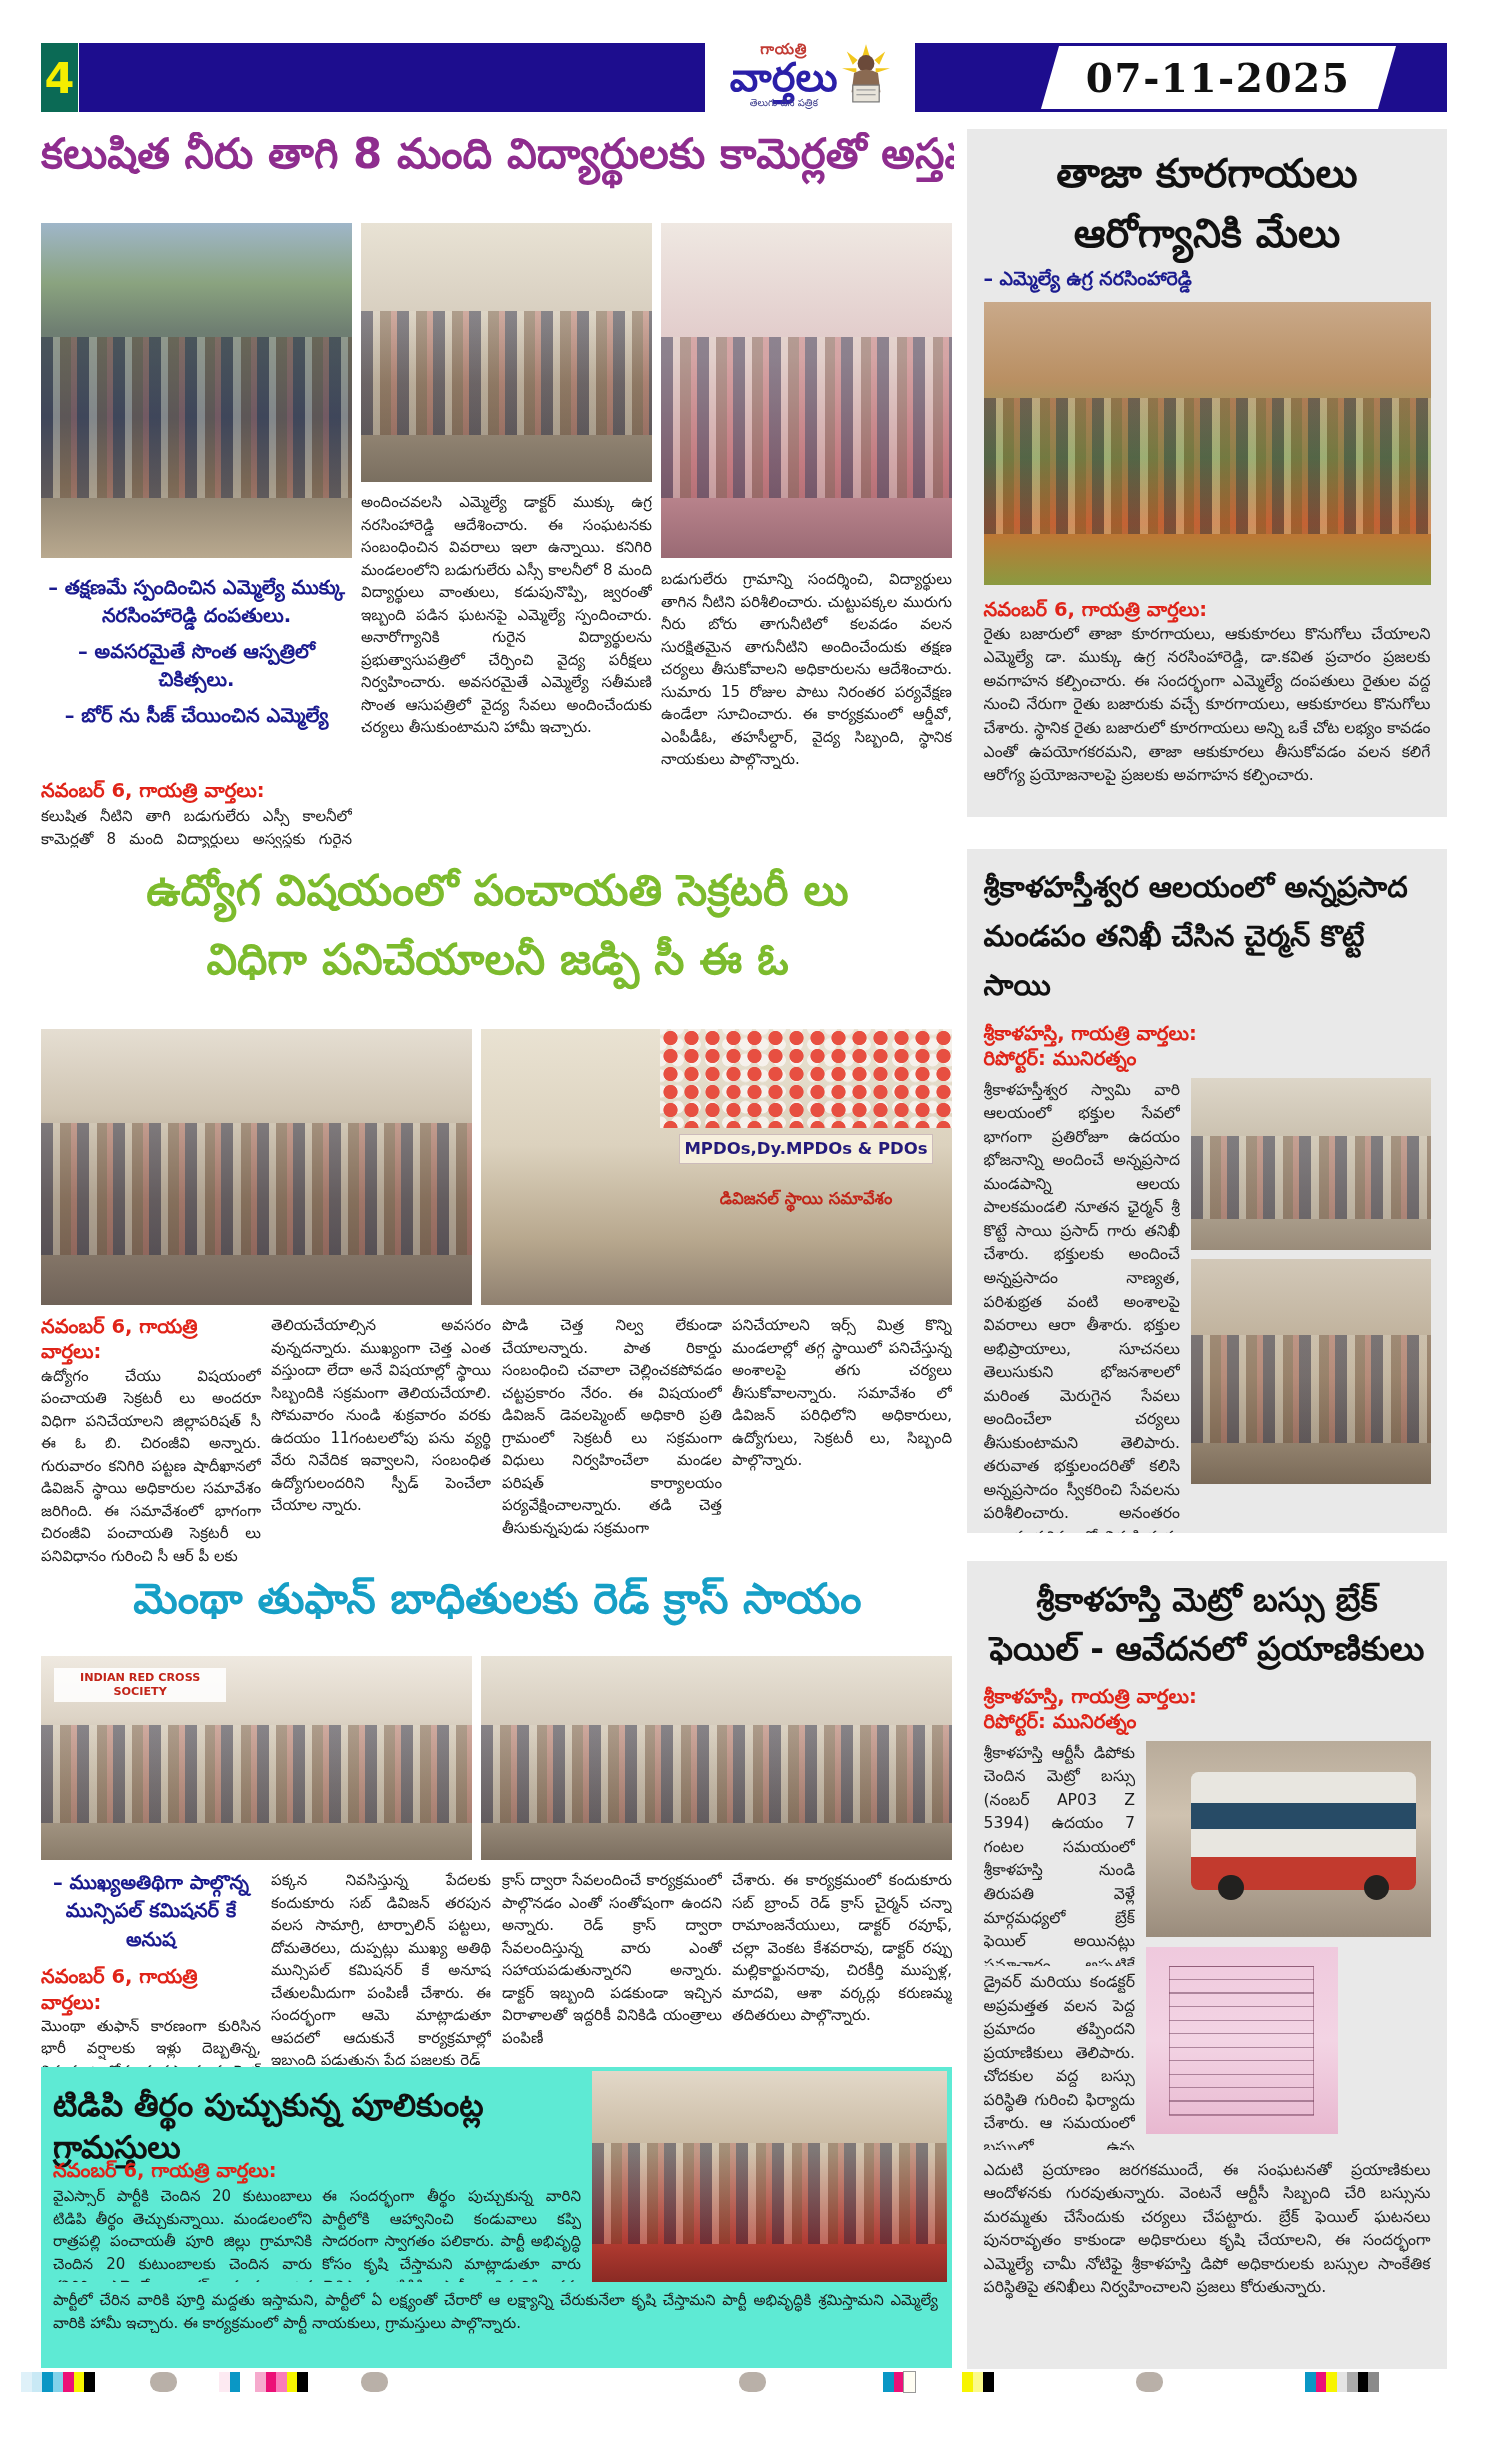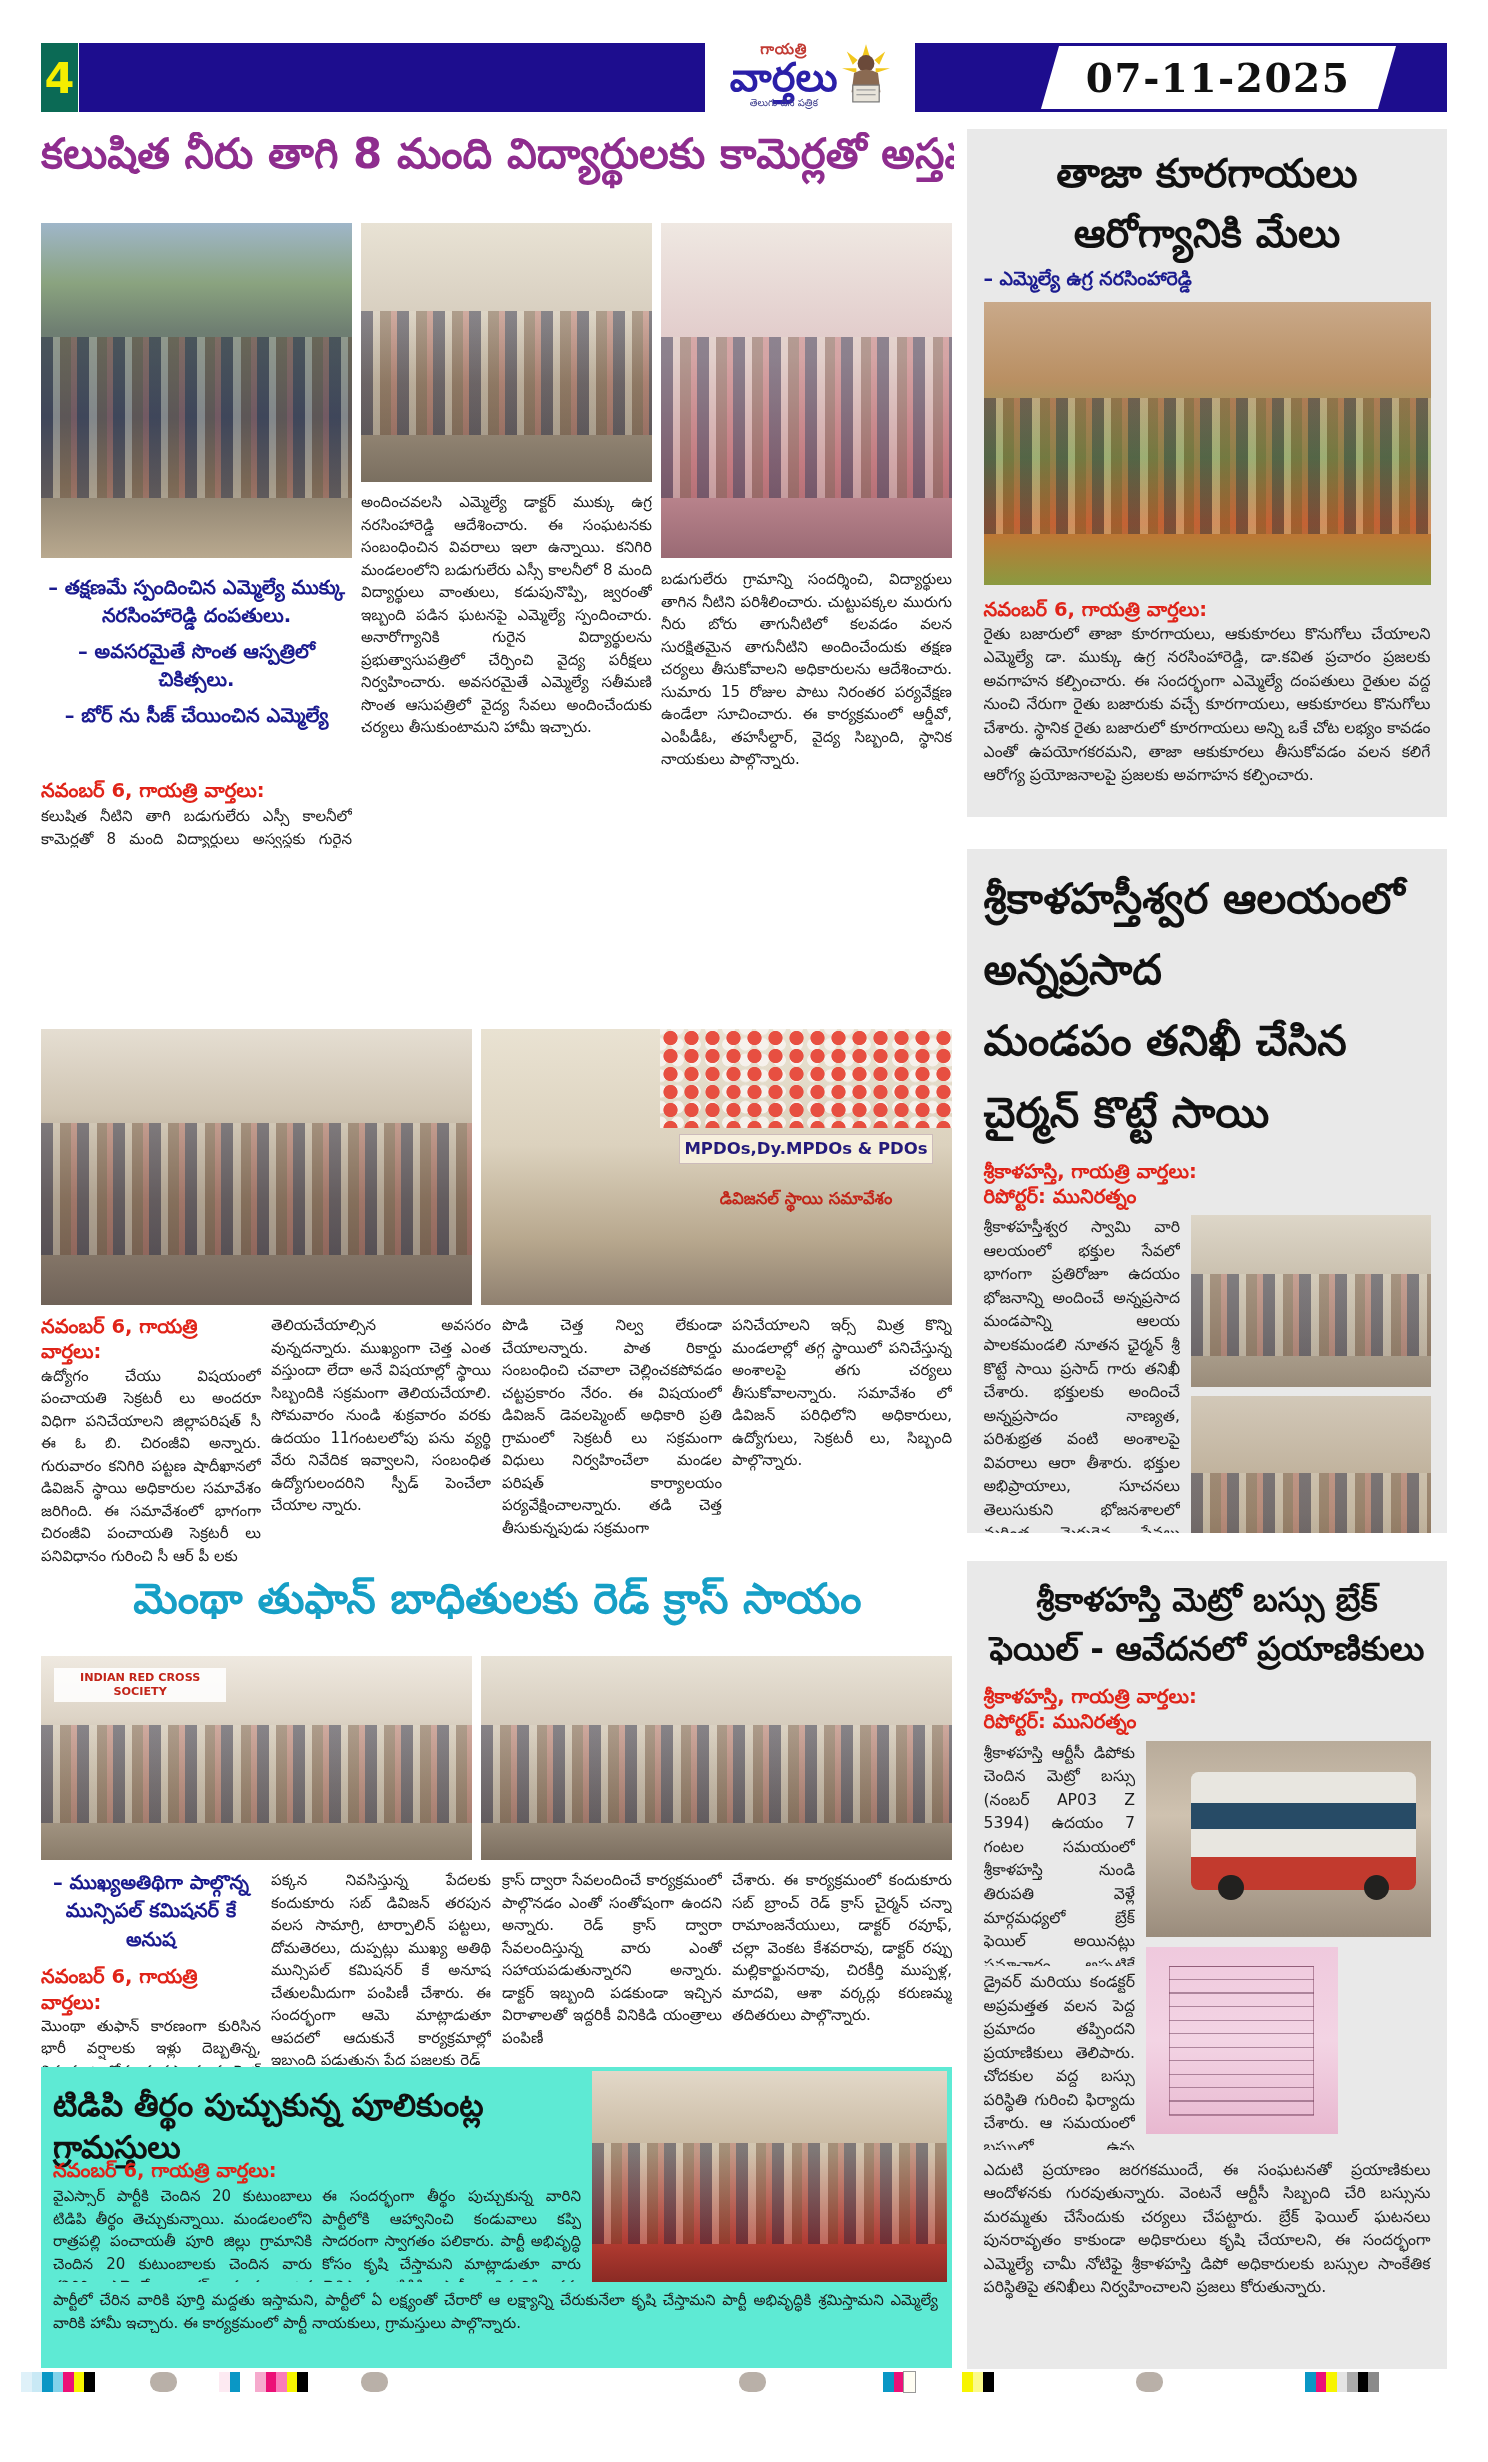--- a/index.html
+++ b/index.html
@@ -135,20 +135,24 @@
   <div class="abs" style="left:41px; top:574px; width:311px;">
     <div class="cap">– తక్షణమే స్పందించిన ఎమ్మెల్యే ముక్కు నరసింహారెడ్డి దంపతులు.</div>
     <div class="cap" style="margin-top:7.5px;">– అవసరమైతే సొంత ఆస్పత్రిలో చికిత్సలు.</div>
     <div class="cap" style="margin-top:7.5px;">– బోర్ ను సీజ్ చేయించిన ఎమ్మెల్యే</div>
   </div>
   <div class="abs dateline" style="left:41px; top:778px; width:311px;">నవంబర్ 6, గాయత్రి వార్తలు:</div>
   <div class="abs body-txt" style="left:41px; top:805px; width:311px; height:43px;">కలుషిత నీటిని తాగి బడుగులేరు ఎస్సీ కాలనీలో కామెర్లతో 8 మంది విద్యార్థులు అస్వస్థకు గురైన చిన్నారులకు ఆసుపత్రిలో సత్వర వైద్య సేవలు అందించారు.</div>
   <div class="abs body-txt" style="left:361px; top:491px; width:291px; height:354px;">అందించవలసి ఎమ్మెల్యే డాక్టర్ ముక్కు ఉగ్ర నరసింహారెడ్డి ఆదేశించారు. ఈ సంఘటనకు సంబంధించిన వివరాలు ఇలా ఉన్నాయి. కనిగిరి మండలంలోని బడుగులేరు ఎస్సీ కాలనీలో 8 మంది విద్యార్థులు వాంతులు, కడుపునొప్పి, జ్వరంతో ఇబ్బంది పడిన ఘటనపై ఎమ్మెల్యే స్పందించారు. అనారోగ్యానికి గురైన విద్యార్థులను ప్రభుత్వాసుపత్రిలో చేర్పించి వైద్య పరీక్షలు నిర్వహించారు. అవసరమైతే ఎమ్మెల్యే సతీమణి సొంత ఆసుపత్రిలో వైద్య సేవలు అందించేందుకు చర్యలు తీసుకుంటామని హామీ ఇచ్చారు.</div>
   <div class="abs body-txt" style="left:661px; top:568px; width:291px; height:277px;">బడుగులేరు గ్రామాన్ని సందర్శించి, విద్యార్థులు తాగిన నీటిని పరిశీలించారు. చుట్టుపక్కల మురుగు నీరు బోరు తాగునీటిలో కలవడం వలన సురక్షితమైన తాగునీటిని అందించేందుకు తక్షణ చర్యలు తీసుకోవాలని అధికారులను ఆదేశించారు. సుమారు 15 రోజుల పాటు నిరంతర పర్యవేక్షణ ఉండేలా సూచించారు. ఈ కార్యక్రమంలో ఆర్డీవో, ఎంపీడీఓ, తహసీల్దార్, వైద్య సిబ్బంది, స్థానిక నాయకులు పాల్గొన్నారు.</div>
 
+  <div class="hl-b">
+    <div>ఉద్యోగ విషయంలో పంచాయతి సెక్రటరీ లు</div>
+    <div>విధిగా పనిచేయాలనీ జడ్పి సీ ఈ ఓ</div>
+  </div>
 
   <div class="ph ph-b1 crowd" style="left:41px; top:1029px; width:431px; height:276px;"></div>
   <div class="ph ph-b2" style="left:481px; top:1029px; width:471px; height:276px;">
     <div class="balloons"></div>
     <div class="banner-en">MPDOs,Dy.MPDOs &amp; PDOs</div>
     <div class="banner-te">డివిజనల్ స్థాయి సమావేశం</div>
   </div>
 
   <div class="abs" style="left:41px; top:1314px; width:220px; height:250px;">
     <div class="dateline">నవంబర్ 6, గాయత్రి వార్తలు:</div>
@@ -188,21 +192,21 @@
       <div>తాజా కూరగాయలు</div>
       <div>ఆరోగ్యానికి మేలు</div>
     </div>
     <div class="r-byline">– ఎమ్మెల్యే ఉగ్ర నరసింహారెడ్డి</div>
     <div class="ph ph-veg crowd rel-ph" style="position:relative; width:447px; height:283px;"></div>
     <div class="dateline" style="margin-top:12px;">నవంబర్ 6, గాయత్రి వార్తలు:</div>
     <div class="body-txt" style="font-size:15.7px; height:193px;">రైతు బజారులో తాజా కూరగాయలు, ఆకుకూరలు కొనుగోలు చేయాలని ఎమ్మెల్యే డా. ముక్కు ఉగ్ర నరసింహారెడ్డి, డా.కవిత ప్రచారం ప్రజలకు అవగాహన కల్పించారు. ఈ సందర్భంగా ఎమ్మెల్యే దంపతులు రైతుల వద్ద నుంచి నేరుగా రైతు బజారుకు వచ్చే కూరగాయలు, ఆకుకూరలు కొనుగోలు చేశారు. స్థానిక రైతు బజారులో కూరగాయలు అన్ని ఒకే చోట లభ్యం కావడం ఎంతో ఉపయోగకరమని, తాజా ఆకుకూరలు తీసుకోవడం వలన కలిగే ఆరోగ్య ప్రయోజనాలపై ప్రజలకు అవగాహన కల్పించారు.</div>
   </div>
 
   <div class="gpanel r-pad" style="left:967px; top:849px; width:480px; height:684px;">
-    <div class="hl-r" style="font-size:42px; text-align:left; line-height:1.7;">
+    <div class="hl-r" style="font-size:29px; text-align:left; line-height:1.7;">
       <div>శ్రీకాళహస్తీశ్వర ఆలయంలో అన్నప్రసాద</div>
       <div>మండపం తనిఖీ చేసిన చైర్మన్ కొట్టే సాయి</div>
     </div>
     <div class="dateline" style="margin-top:10.5px;">శ్రీకాళహస్తి, గాయత్రి వార్తలు:</div>
     <div class="dateline">రిపోర్టర్: మునిరత్నం</div>
     <div style="margin-top:6px;">
       <div class="float-right-col">
         <div class="ph ph-t1 crowd" style="position:relative; width:240px; height:172px;"></div>
         <div class="ph ph-t2 crowd" style="position:relative; width:240px; height:225px; margin-top:9px;"></div>
       </div>

